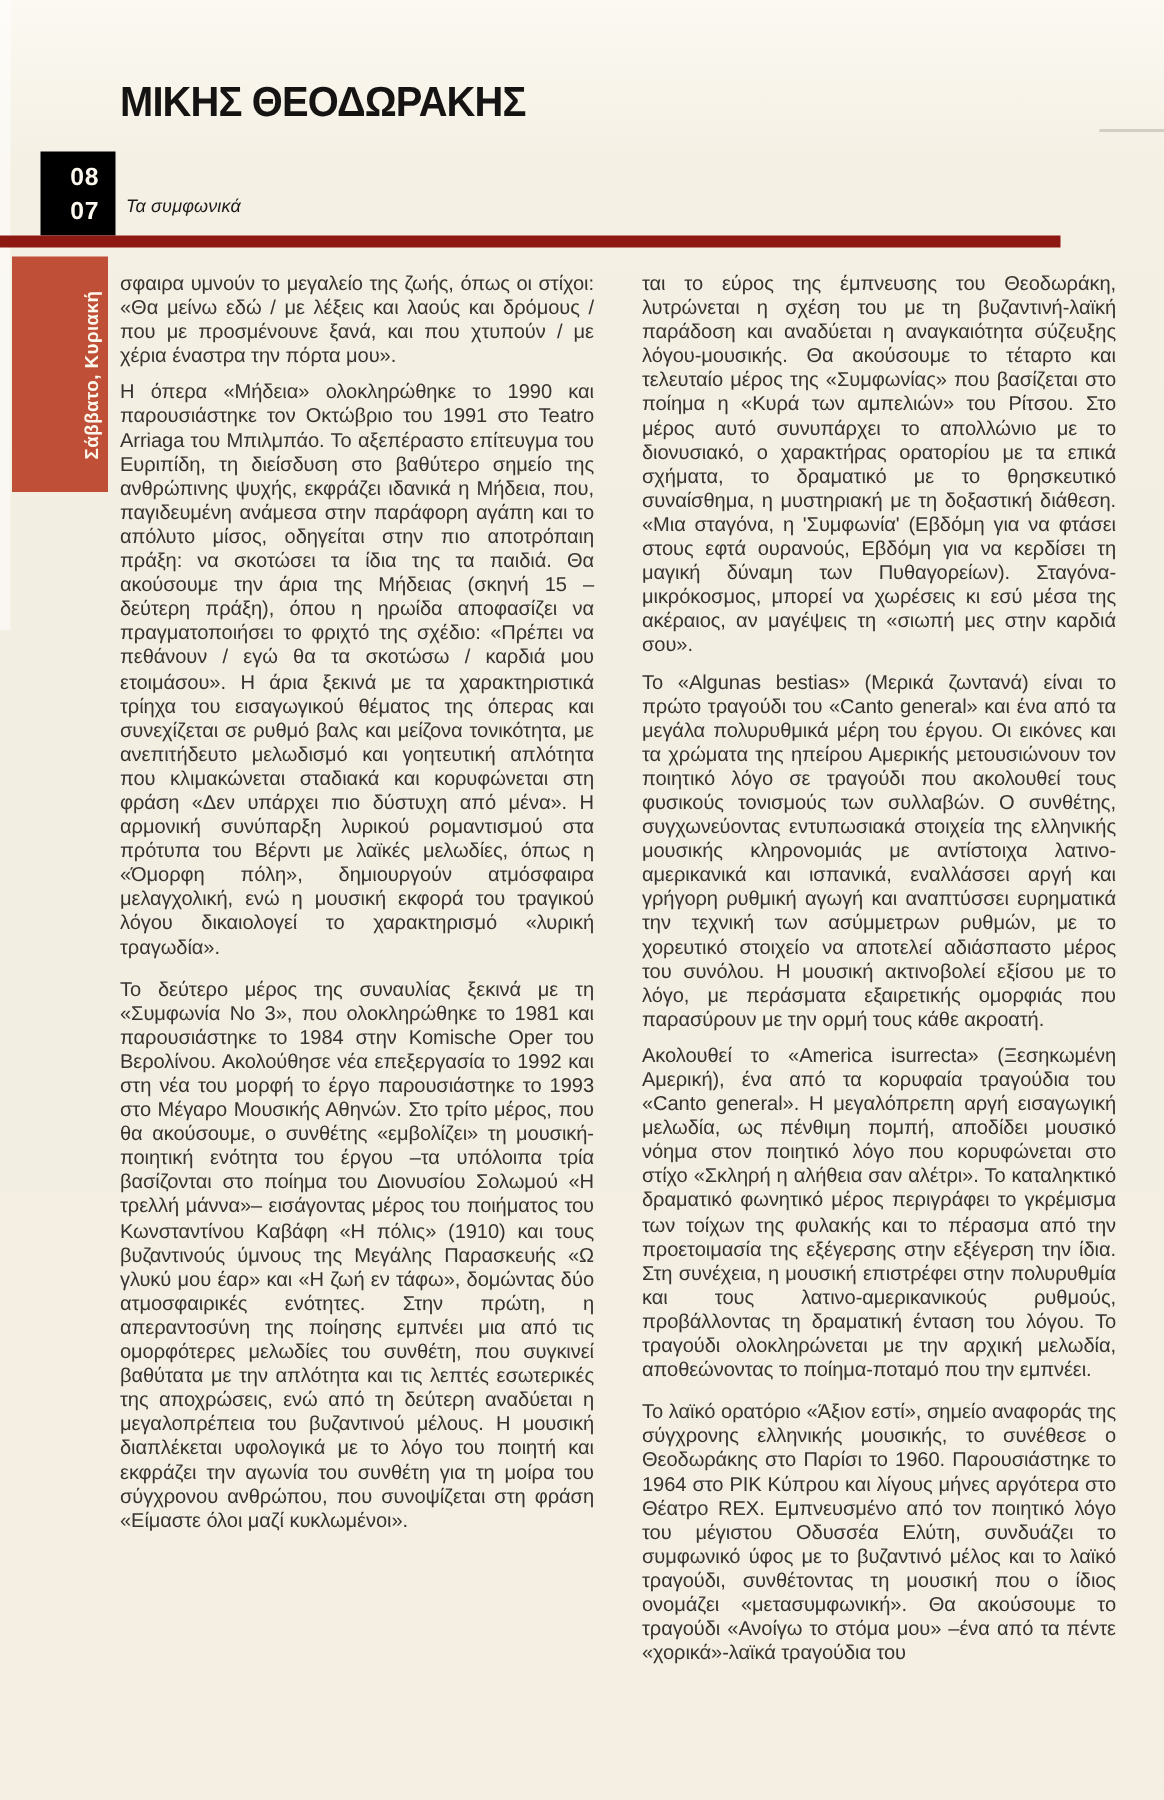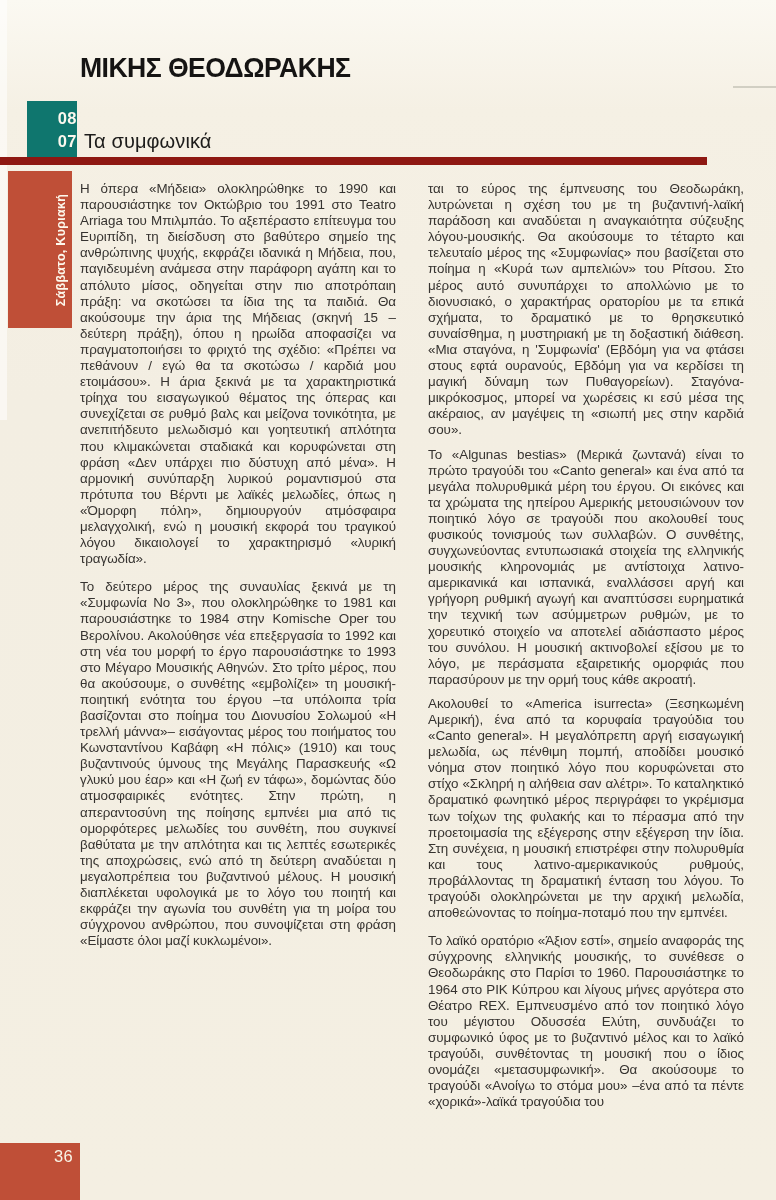--- a/index.html
+++ b/index.html
@@ -14,28 +14,28 @@
   .scan-line{position:absolute;left:733px;top:86px;width:43px;height:2px;background:#c8c5ba;opacity:.8;}
 
   .title{
     position:absolute;left:80px;top:52px;
     font-size:28px;font-weight:bold;color:#151413;
     letter-spacing:-0.6px;transform:scaleX(.95);transform-origin:left top;
     white-space:nowrap;
   }
   .pagenum-box{
     position:absolute;left:27px;top:101px;width:50px;height:56px;
-    background:#0f766e;color:#fcf8ee;
+    background:#000000;color:#fcf8ee;
     font-weight:bold;font-size:16.5px;line-height:22.5px;
-    padding-top:6px;box-sizing:border-box;text-align:right;
+    padding-top:6px;box-sizing:border-box;text-align:center;
   }
   .pagenum-box div{padding-left:9px;letter-spacing:.5px;}
   .section-subtitle{
     position:absolute;left:84px;top:130px;
-    font-size:20px;color:#1c1b1a;letter-spacing:.1px;text-align:center;
+    font-style:italic;font-size:12px;color:#1c1b1a;letter-spacing:.1px;text-align:center;
   }
   .header-rule{
     position:absolute;left:0;top:157px;width:707px;height:8px;background:#8e1812;
   }
   .date-box{
     position:absolute;left:8px;top:171px;width:64px;height:157px;background:#bf4f37;
   }
   .date-box span{
     position:absolute;right:4px;top:50%;transform:translateY(-50%) rotate(180deg);
     writing-mode:vertical-rl;
@@ -76,28 +76,26 @@
 
   <div class="section-subtitle">Τα συμφωνικά</div>
 
   <div class="header-rule"></div>
 
   <div class="date-box">
     <span>Σάββατο, Κυριακή</span>
   </div>
 
   <div class="col col-left">
+    <p>σφαιρα υμνούν το μεγαλείο της ζωής, όπως οι στίχοι: «Θα μείνω εδώ / με λέξεις και λαούς και δρόμους / που με προσμένουνε ξανά, και που χτυπούν / με χέρια έναστρα την πόρτα μου».</p>
     <p>Η όπερα «Μήδεια» ολοκληρώθηκε το 1990 και παρουσιάστηκε τον Οκτώβριο του 1991 στο Teatro Arriaga του Μπιλμπάο. Το αξεπέραστο επίτευγμα του Ευριπίδη, τη διείσδυση στο βαθύτερο σημείο της ανθρώπινης ψυχής, εκφράζει ιδανικά η Μήδεια, που, παγιδευμένη ανάμεσα στην παράφορη αγάπη και το απόλυτο μίσος, οδηγείται στην πιο αποτρόπαιη πράξη: να σκοτώσει τα ίδια της τα παιδιά. Θα ακούσουμε την άρια της Μήδειας (σκηνή 15 – δεύτερη πράξη), όπου η ηρωίδα αποφασίζει να πραγματοποιήσει το φριχτό της σχέδιο: «Πρέπει να πεθάνουν / εγώ θα τα σκοτώσω / καρδιά μου ετοιμάσου». Η άρια ξεκινά με τα χαρακτηριστικά τρίηχα του εισαγωγικού θέματος της όπερας και συνεχίζεται σε ρυθμό βαλς και μείζονα τονικότητα, με ανεπιτήδευτο μελωδισμό και γοητευτική απλότητα που κλιμακώνεται σταδιακά και κορυφώνεται στη φράση «Δεν υπάρχει πιο δύστυχη από μένα». Η αρμονική συνύπαρξη λυρικού ρομαντισμού στα πρότυπα του Βέρντι με λαϊκές μελωδίες, όπως η «Όμορφη πόλη», δημιουργούν ατμόσφαιρα μελαγχολική, ενώ η μουσική εκφορά του τραγικού λόγου δικαιολογεί το χαρακτηρισμό «λυρική τραγωδία».</p>
     <p>Το δεύτερο μέρος της συναυλίας ξεκινά με τη «Συμφωνία Νο 3», που ολοκληρώθηκε το 1981 και παρουσιάστηκε το 1984 στην Komische Oper του Βερολίνου. Ακολούθησε νέα επεξεργασία το 1992 και στη νέα του μορφή το έργο παρουσιάστηκε το 1993 στο Μέγαρο Μουσικής Αθηνών. Στο τρίτο μέρος, που θα ακούσουμε, ο συνθέτης «εμβολίζει» τη μουσική-ποιητική ενότητα του έργου –τα υπόλοιπα τρία βασίζονται στο ποίημα του Διονυσίου Σολωμού «Η τρελλή μάννα»– εισάγοντας μέρος του ποιήματος του Κωνσταντίνου Καβάφη «Η πόλις» (1910) και τους βυζαντινούς ύμνους της Μεγάλης Παρασκευής «Ω γλυκύ μου έαρ» και «Η ζωή εν τάφω», δομώντας δύο ατμοσφαιρικές ενότητες. Στην πρώτη, η απεραντοσύνη της ποίησης εμπνέει μια από τις ομορφότερες μελωδίες του συνθέτη, που συγκινεί βαθύτατα με την απλότητα και τις λεπτές εσωτερικές της αποχρώσεις, ενώ από τη δεύτερη αναδύεται η μεγαλοπρέπεια του βυζαντινού μέλους. Η μουσική διαπλέκεται υφολογικά με το λόγο του ποιητή και εκφράζει την αγωνία του συνθέτη για τη μοίρα του σύγχρονου ανθρώπου, που συνοψίζεται στη φράση «Είμαστε όλοι μαζί κυκλωμένοι».</p>
   </div>
 
   <div class="col col-right">
     <p>ται το εύρος της έμπνευσης του Θεοδωράκη, λυτρώνεται η σχέση του με τη βυζαντινή-λαϊκή παράδοση και αναδύεται η αναγκαιότητα σύζευξης λόγου-μουσικής. Θα ακούσουμε το τέταρτο και τελευταίο μέρος της «Συμφωνίας» που βασίζεται στο ποίημα η «Κυρά των αμπελιών» του Ρίτσου. Στο μέρος αυτό συνυπάρχει το απολλώνιο με το διονυσιακό, ο χαρακτήρας ορατορίου με τα επικά σχήματα, το δραματικό με το θρησκευτικό συναίσθημα, η μυστηριακή με τη δοξαστική διάθεση. «Μια σταγόνα, η 'Συμφωνία' (Εβδόμη για να φτάσει στους εφτά ουρανούς, Εβδόμη για να κερδίσει τη μαγική δύναμη των Πυθαγορείων). Σταγόνα-μικρόκοσμος, μπορεί να χωρέσεις κι εσύ μέσα της ακέραιος, αν μαγέψεις τη «σιωπή μες στην καρδιά σου».</p>
     <p>Το «Algunas bestias» (Μερικά ζωντανά) είναι το πρώτο τραγούδι του «Canto general» και ένα από τα μεγάλα πολυρυθμικά μέρη του έργου. Οι εικόνες και τα χρώματα της ηπείρου Αμερικής μετουσιώνουν τον ποιητικό λόγο σε τραγούδι που ακολουθεί τους φυσικούς τονισμούς των συλλαβών. Ο συνθέτης, συγχωνεύοντας εντυπωσιακά στοιχεία της ελληνικής μουσικής κληρονομιάς με αντίστοιχα λατινο-αμερικανικά και ισπανικά, εναλλάσσει αργή και γρήγορη ρυθμική αγωγή και αναπτύσσει ευρηματικά την τεχνική των ασύμμετρων ρυθμών, με το χορευτικό στοιχείο να αποτελεί αδιάσπαστο μέρος του συνόλου. Η μουσική ακτινοβολεί εξίσου με το λόγο, με περάσματα εξαιρετικής ομορφιάς που παρασύρουν με την ορμή τους κάθε ακροατή.</p>
     <p>Ακολουθεί το «America isurrecta» (Ξεσηκωμένη Αμερική), ένα από τα κορυφαία τραγούδια του «Canto general». Η μεγαλόπρεπη αργή εισαγωγική μελωδία, ως πένθιμη πομπή, αποδίδει μουσικό νόημα στον ποιητικό λόγο που κορυφώνεται στο στίχο «Σκληρή η αλήθεια σαν αλέτρι». Το καταληκτικό δραματικό φωνητικό μέρος περιγράφει το γκρέμισμα των τοίχων της φυλακής και το πέρασμα από την προετοιμασία της εξέγερσης στην εξέγερση την ίδια. Στη συνέχεια, η μουσική επιστρέφει στην πολυρυθμία και τους λατινο-αμερικανικούς ρυθμούς, προβάλλοντας τη δραματική ένταση του λόγου. Το τραγούδι ολοκληρώνεται με την αρχική μελωδία, αποθεώνοντας το ποίημα-ποταμό που την εμπνέει.</p>
     <p>Το λαϊκό ορατόριο «Άξιον εστί», σημείο αναφοράς της σύγχρονης ελληνικής μουσικής, το συνέθεσε ο Θεοδωράκης στο Παρίσι το 1960. Παρουσιάστηκε το 1964 στο ΡΙΚ Κύπρου και λίγους μήνες αργότερα στο Θέατρο REX. Εμπνευσμένο από τον ποιητικό λόγο του μέγιστου Οδυσσέα Ελύτη, συνδυάζει το συμφωνικό ύφος με το βυζαντινό μέλος και το λαϊκό τραγούδι, συνθέτοντας τη μουσική που ο ίδιος ονομάζει «μετασυμφωνική». Θα ακούσουμε το τραγούδι «Ανοίγω το στόμα μου» –ένα από τα πέντε «χορικά»-λαϊκά τραγούδια του</p>
   </div>
 
-  <div class="footer-bar">
-    <span>36</span>
-  </div>
 
 </div>
 
 </body></html>

